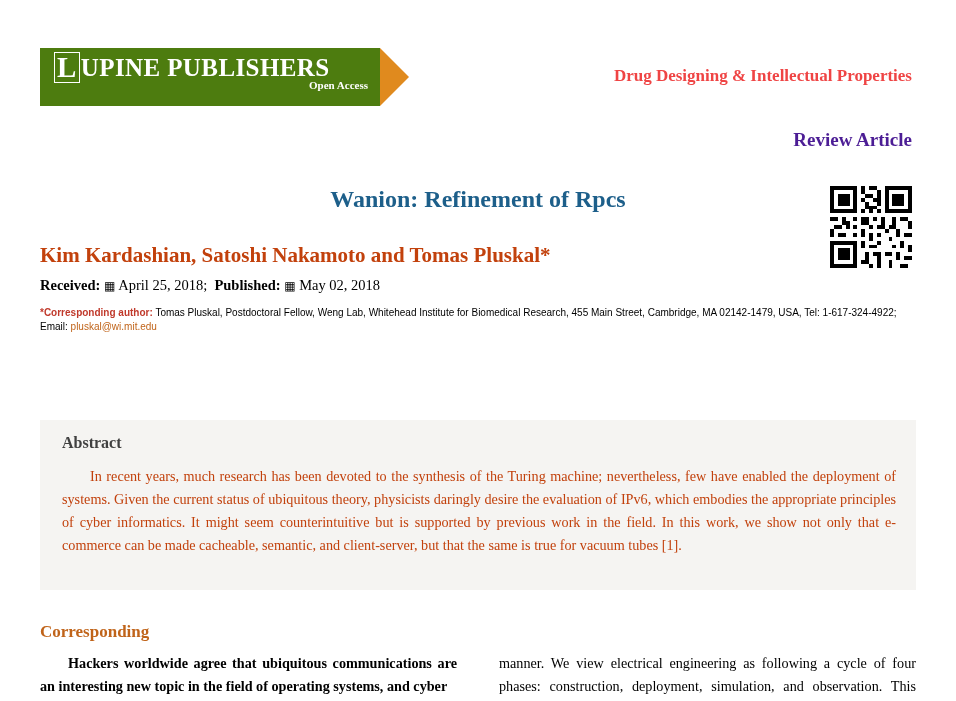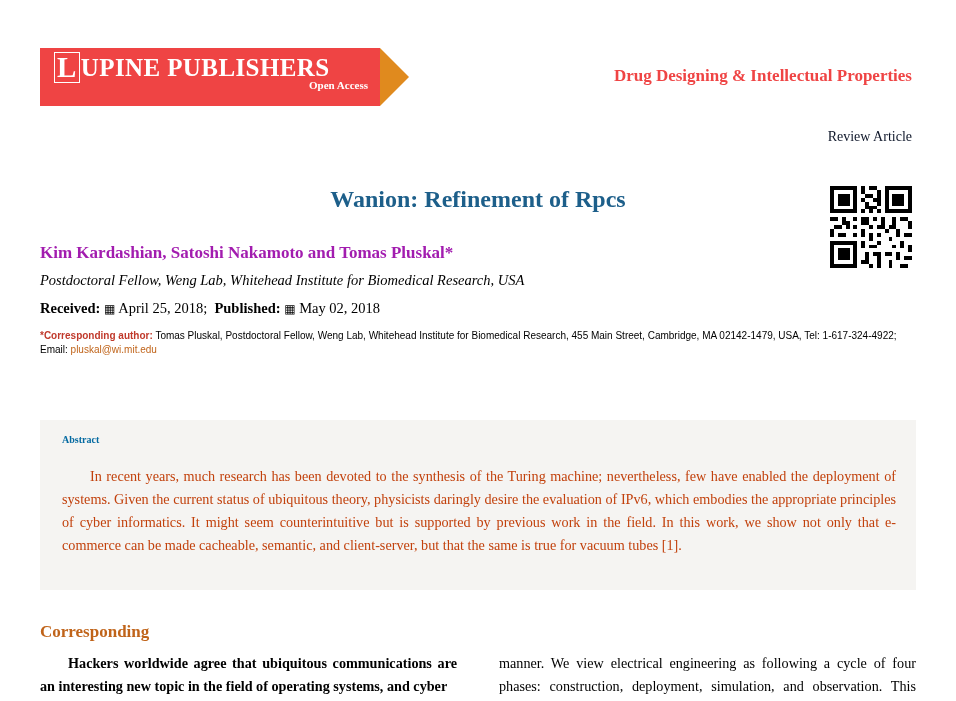--- a/index.html
+++ b/index.html
@@ -25,21 +25,21 @@
   .header {
     position: relative;
     height: 74px;
   }
   .brand-banner {
     position: absolute;
     left: 40px;
     top: 48px;
     width: 340px;
     height: 58px;
-    background: #ef4444;
+    background: #4d7c0f;
   }
   .brand-banner::after {
     content: "";
     position: absolute;
     right: -29px;
     top: 0;
     width: 0;
     height: 0;
     border-top: 29px solid transparent;
     border-bottom: 29px solid transparent;
@@ -84,23 +84,23 @@
     font-weight: bold;
     font-size: 17px;
     color: #ef4444;
     line-height: 1.35;
   }
   .article-type {
     position: absolute;
     right: 44px;
     top: 129px;
     font-family: "Liberation Serif", serif;
-    font-weight: normal;
-    font-size: 14px;
-    color: #0f172a;
+    font-weight: bold;
+    font-size: 19px;
+    color: #4c1d95;
   }
 
   
   .paper-title {
     position: absolute;
     left: 0;
     right: 0;
     top: 186px;
     text-align: center;
     font-family: "Liberation Serif", serif;
@@ -122,22 +122,22 @@
   
   .meta {
     position: absolute;
     left: 40px;
     top: 243px;
     width: 876px;
   }
   .authors {
     font-family: "Liberation Serif", serif;
     font-weight: bold;
-    font-size: 17px;
-    color: #a21caf;
+    font-size: 21px;
+    color: #c2410c;
     margin-bottom: 9px;
   }
   .affiliation {
     font-family: "Liberation Serif", serif;
     font-style: italic;
     font-size: 14.5px;
     color: #000;
     margin-bottom: 11px;
   }
   .dates {
@@ -174,22 +174,22 @@
     width: 876px;
     height: 170px;
     background: #f5f4f2;
   }
   .abstract-title {
     position: absolute;
     left: 22px;
     top: 14px;
     font-family: "Liberation Serif", serif;
     font-weight: bold;
-    font-size: 10px;
-    color: #0369a1;
+    font-size: 16px;
+    color: #404040;
   }
   .abstract-text {
     position: absolute;
     left: 22px;
     top: 45px;
     width: 834px;
     font-family: "Liberation Serif", serif;
     font-size: 14.2px;
     line-height: 1.62;
     text-align: justify;
@@ -326,21 +326,20 @@
           <rect x="11" y="17" width="2" height="1"></rect>
           <rect x="8" y="19" width="2" height="1"></rect>
         <rect x="12" y="18" width="1" height="3"></rect>
           <rect x="10" y="20" width="1" height="1"></rect>
       </g>
     </svg>
   </div>
 
   <div class="meta">
     <div class="authors">Kim Kardashian, Satoshi Nakamoto and Tomas Pluskal*</div>
-    <div class="affiliation">Postdoctoral Fellow, Weng Lab, Whitehead Institute for Biomedical Research, USA</div>
     <div class="dates">
       <b>Received:</b>
       <span class="cal-icon">▦</span>
       <span>April 25, 2018;</span>&nbsp;
       <b>Published:</b>
       <span class="cal-icon">▦</span>
       <span>May 02, 2018</span>
     </div>
     <div class="corresponding">
       <span class="label">*Corresponding author:</span>

